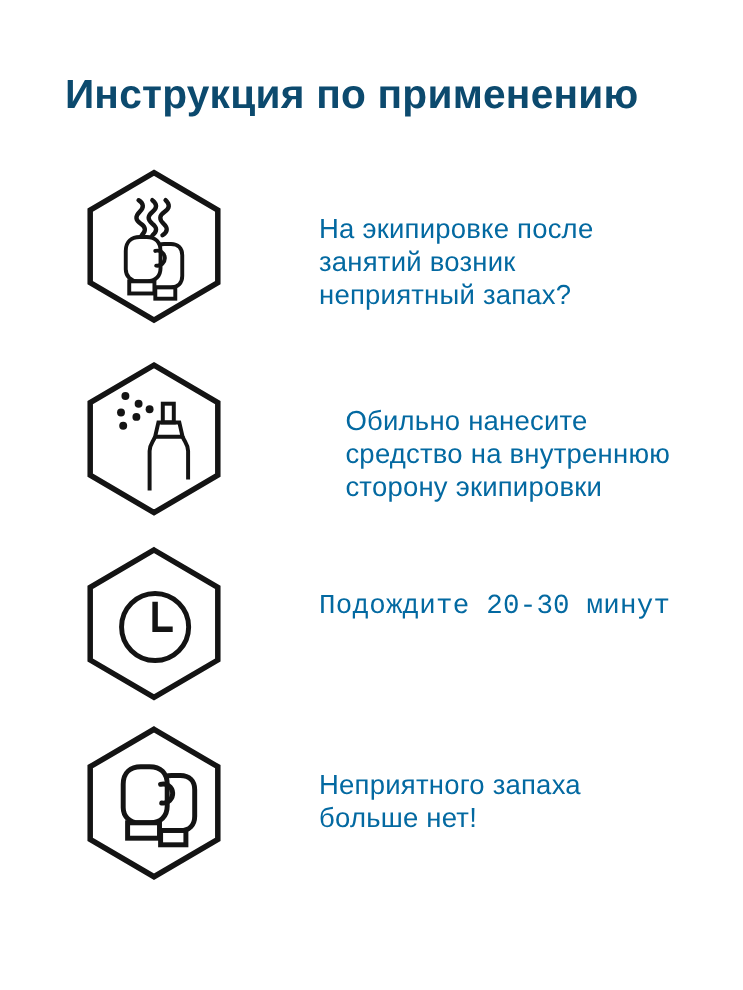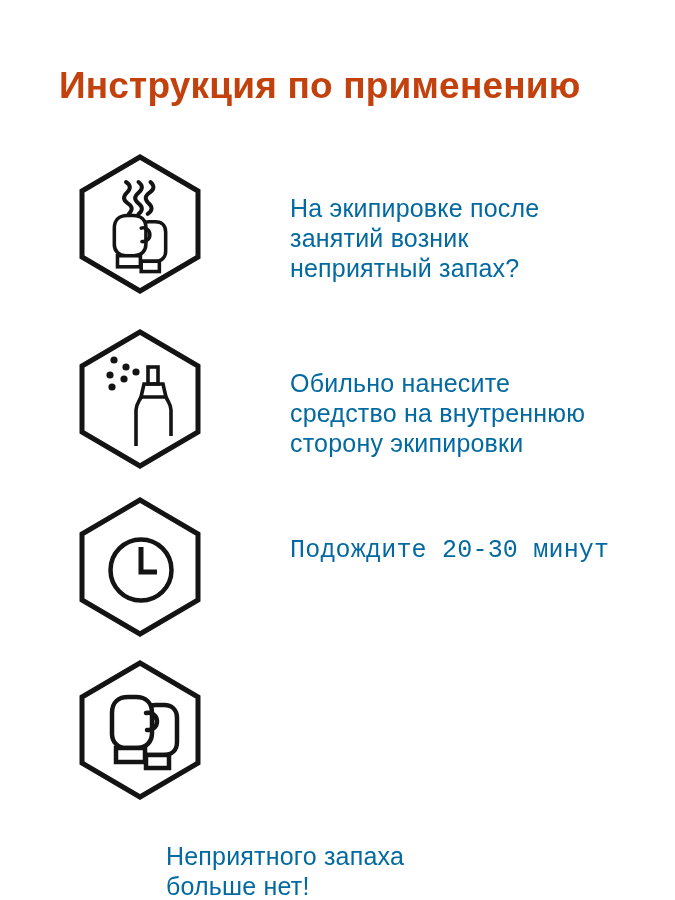--- a/index.html
+++ b/index.html
@@ -6,28 +6,28 @@
   body{
     width:675px;height:900px;
     background:#ffffff;
     font-family:"Liberation Sans","DejaVu Sans",sans-serif;
     position:relative;
     overflow:hidden;
   }
   .page{position:absolute;inset:0;background:#ffffff;}
   .title{
     position:absolute;left:59px;top:40px;
-    font-size:37px;font-weight:700;color:#c2410c;
+    font-size:37px;font-weight:700;color:#0c4a6e;
     letter-spacing:0.2px;white-space:nowrap;
   }
   .step{position:absolute;left:78px;display:flex;align-items:flex-start;}
   .step.s1{top:153px;}
-  .step.s2{top:328px;}
+  .step.s2{top:328px;gap:24px;}
   .step.s3{top:496px;font-family:Liberation Mono, monospace;}
-  .step.s4{top:659px;flex-direction:column;}
+  .step.s4{top:659px;}
   .hex-icon{flex:0 0 auto;display:block;}
   .step-text{
     margin-left:88px;padding-top:40px;
     width:330px;
     font-size:25px;line-height:30px;
     color:#0369a1;
     white-space:pre-line;
     letter-spacing:0.2px;
   }
   .s3 .step-text{white-space:nowrap;width:auto;}

